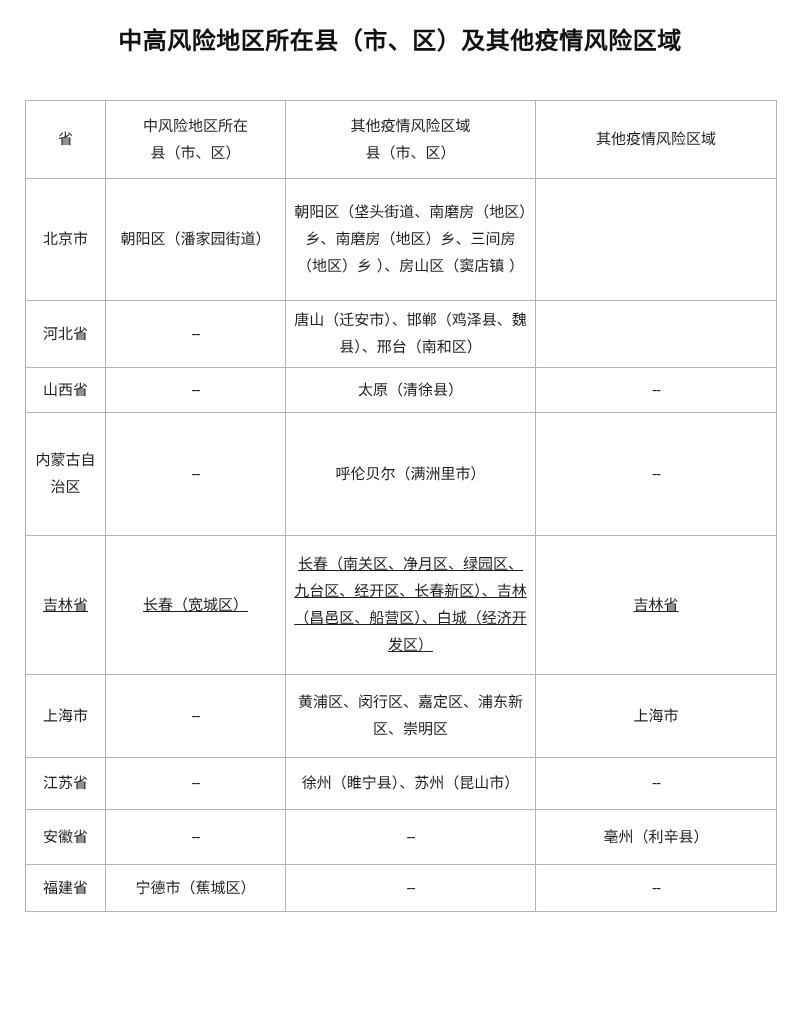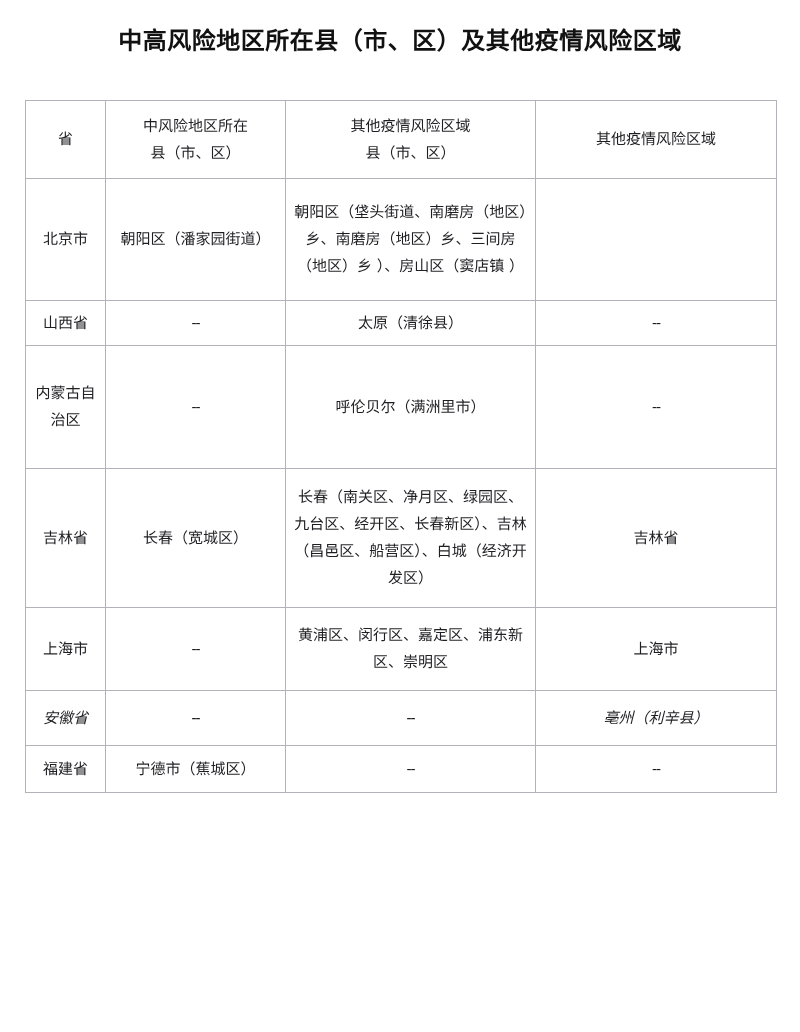--- a/index.html
+++ b/index.html
@@ -69,26 +69,26 @@
     box-sizing: border-box;
   }
   table.risk-table th {
     font-weight: 400;
   }
   .r-header td, .r-header th { height: 78px; }
   .r-beijing td   { height: 122px; }
   .r-hebei td     { height: 60px; }
   .r-shanxi td    { height: 45px; }
   .r-neimenggu td { height: 123px; }
-  .r-jilin td     { height: 139px; }
+  .r-jilin td     { height: 139px; text-decoration: underline; }
   .r-heilongjiang td { height: 75px; }
   .r-shanghai td  { height: 83px; }
   .r-jiangsu td   { height: 52px; }
   .r-zhejiang td  { height: 68px; }
-  .r-anhui td     { height: 55px; font-style: italic; }
+  .r-anhui td     { height: 55px; }
   .r-fujian td    { height: 47px; }
 
   .dash {
     letter-spacing: -1px;
     color: #5a5a60;
   }
   .empty-cell { }
 </style>
 </head>
 <body>
@@ -113,20 +113,26 @@
           <th>其他疫情风险区域</th>
         </tr>
       </thead>
       <tbody>
         <tr class="r-beijing">
           <td>北京市</td>
           <td>朝阳区（潘家园街道）</td>
           <td>朝阳区（垡头街道、南磨房（地区）乡、南磨房（地区）乡、三间房（地区）乡 ）、房山区（窦店镇 ）</td>
           <td class="empty-cell"></td>
         </tr>
+        <tr class="r-hebei">
+          <td>河北省</td>
+          <td class="dash">--</td>
+          <td>唐山（迁安市）、邯郸（鸡泽县、魏县）、邢台（南和区）</td>
+          <td class="empty-cell"></td>
+        </tr>
         <tr class="r-shanxi">
           <td>山西省</td>
           <td class="dash">--</td>
           <td>太原（清徐县）</td>
           <td class="dash">--</td>
         </tr>
         <tr class="r-neimenggu">
           <td>内蒙古自治区</td>
           <td class="dash">--</td>
           <td>呼伦贝尔（满洲里市）</td>
@@ -137,20 +143,26 @@
           <td>长春（宽城区）</td>
           <td>长春（南关区、净月区、绿园区、九台区、经开区、长春新区）、吉林（昌邑区、船营区）、白城（经济开发区）</td>
           <td>吉林省</td>
         </tr>
         <tr class="r-shanghai">
           <td>上海市</td>
           <td class="dash">--</td>
           <td>黄浦区、闵行区、嘉定区、浦东新区、崇明区</td>
           <td>上海市</td>
         </tr>
+        <tr class="r-jiangsu">
+          <td>江苏省</td>
+          <td class="dash">--</td>
+          <td>徐州（睢宁县）、苏州（昆山市）</td>
+          <td class="dash">--</td>
+        </tr>
         <tr class="r-anhui">
           <td>安徽省</td>
           <td class="dash">--</td>
           <td class="dash">--</td>
           <td>亳州（利辛县）</td>
         </tr>
         <tr class="r-fujian">
           <td>福建省</td>
           <td>宁德市（蕉城区）</td>
           <td class="dash">--</td>

